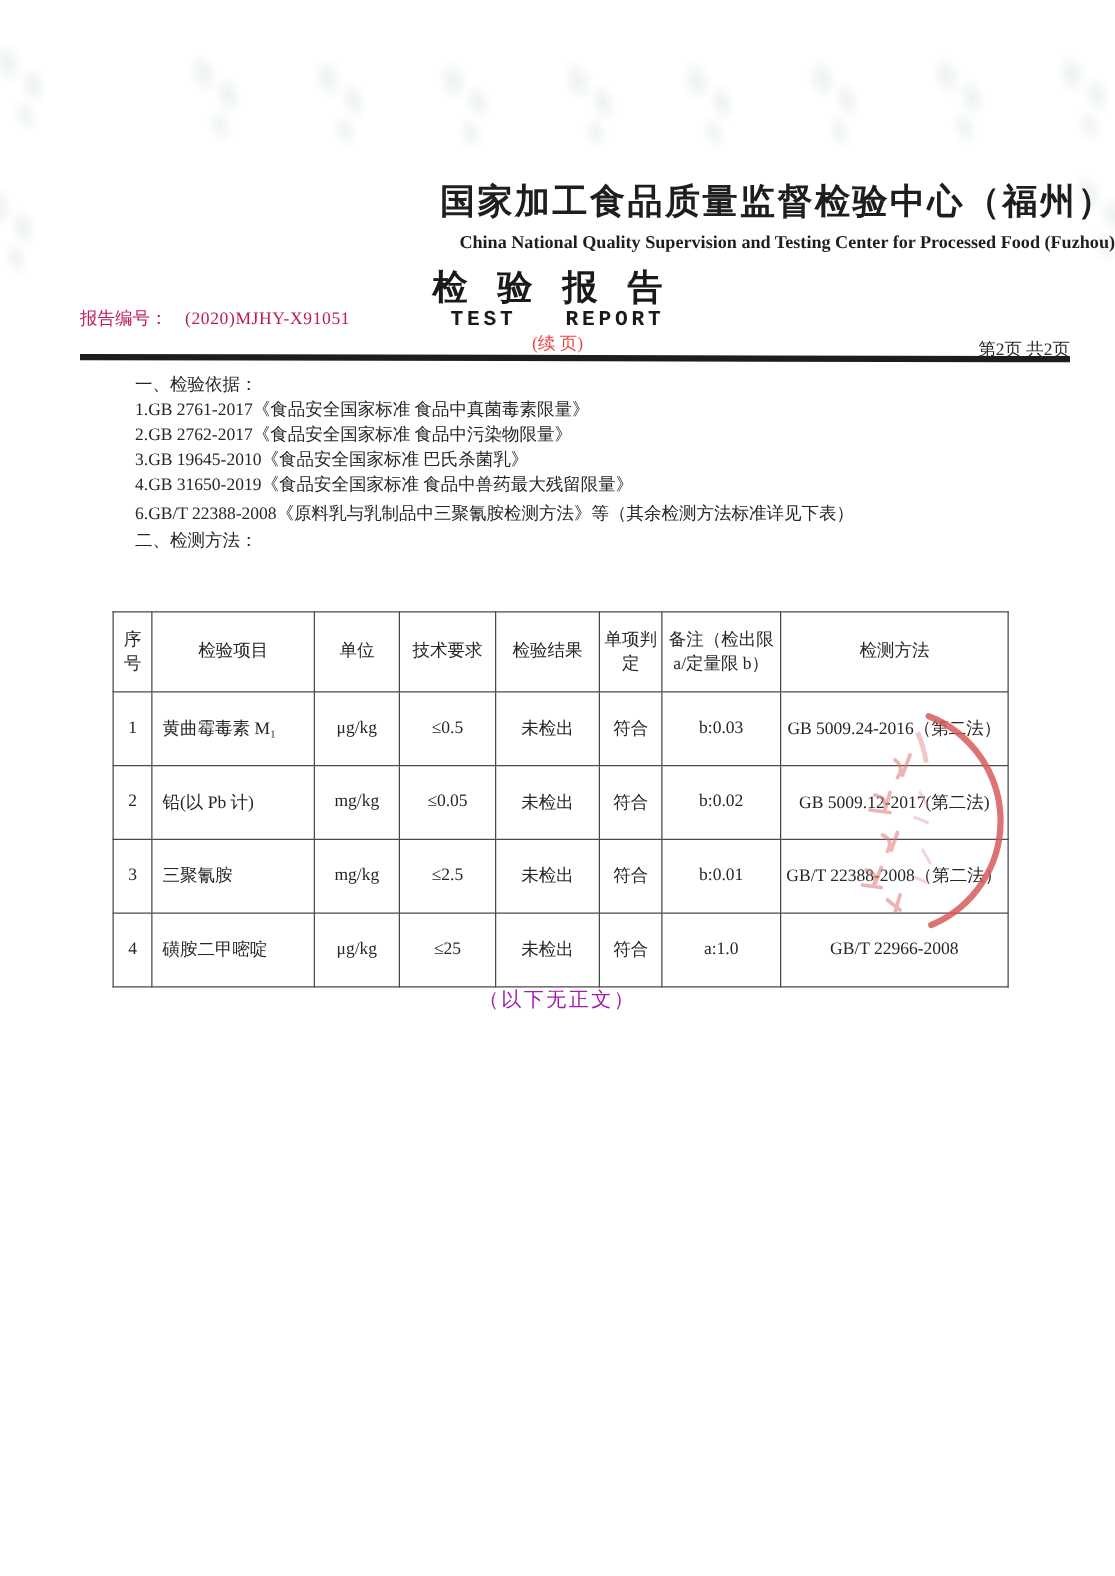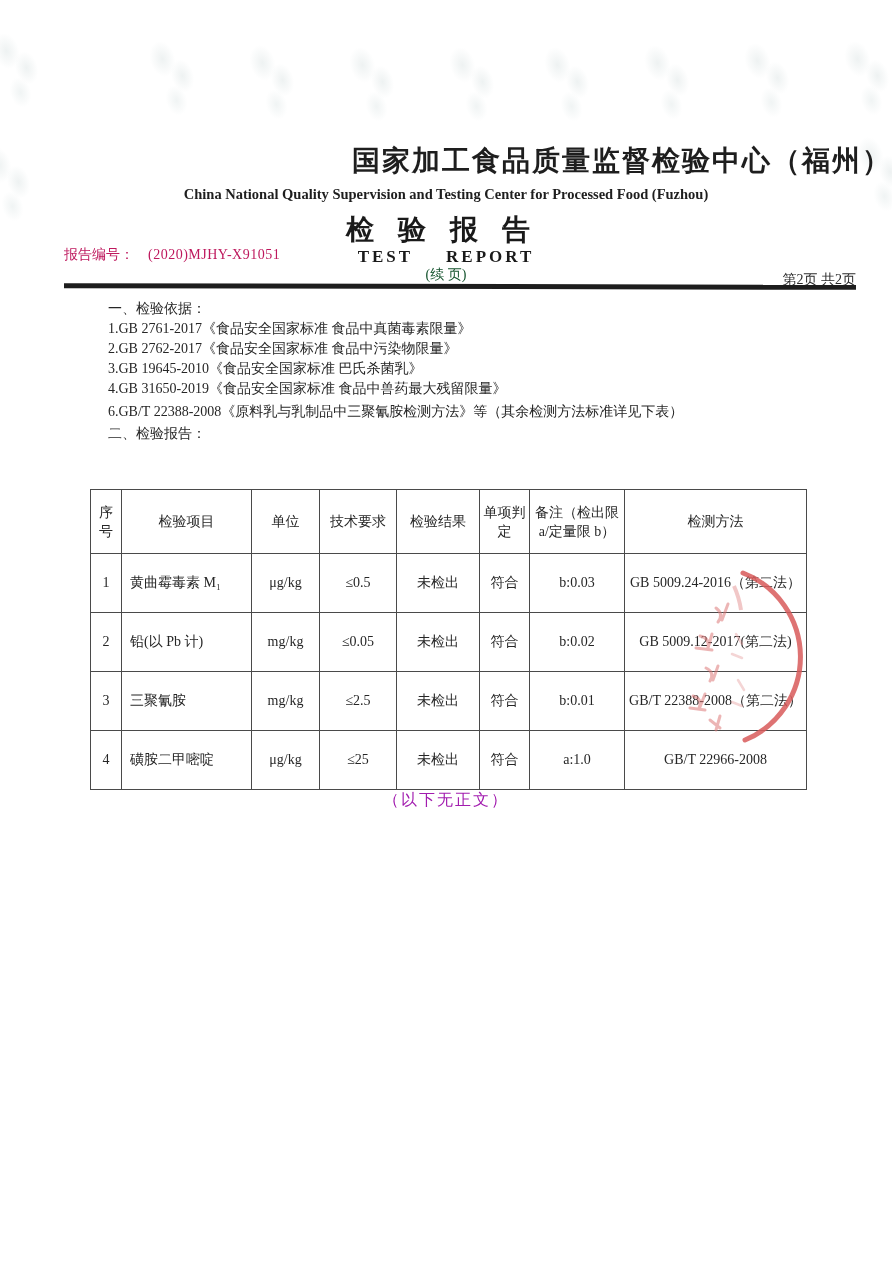--- a/index.html
+++ b/index.html
@@ -16,34 +16,34 @@
       radial-gradient(ellipse 18px 26px at 34% 26%, #eef2f2 0%, rgba(238,242,242,0) 70%),
       radial-gradient(ellipse 16px 24px at 62% 52%, #eef2f2 0%, rgba(238,242,242,0) 70%),
       radial-gradient(ellipse 15px 22px at 38% 78%, #f0f4f4 0%, rgba(240,244,244,0) 70%);
   }
   
   .org-cn {
     position:absolute; top:142px; left:0; width:100%; text-align:right;
     font-size:28px; font-weight:bold; letter-spacing:2px; color:#1e1e1e;
   }
   .org-en {
-    position:absolute; top:186px; left:0; width:100%; text-align:center;
+    position:absolute; top:186px; left:0; width:100%; text-align:right;
     font-size:14.5px; font-weight:bold; color:#1e1e1e;
   }
   .title-cn {
     position:absolute; top:211px; left:0; width:100%; text-align:center;
     font-size:28px; font-weight:bold; letter-spacing:24px; padding-left:8px; color:#1a1a1a;
   }
   .title-en {
     position:absolute; top:247px; left:0; width:100%; text-align:center;
-    font-size:17px; font-weight:bold; letter-spacing:3px; word-spacing:26px; color:#1a1a1a;
+    font-size:17px; font-weight:bold; letter-spacing:3px; word-spacing:26px; color:#1a1a1a;font-family:Liberation Mono, monospace;
   }
   .continuation {
     position:absolute; top:266px; left:0; width:100%; text-align:center;
-    font-size:14px; color:#14532d;
+    font-size:14px; color:#ef4444;
   }
   .report-no {
     position:absolute; top:246px; left:64px; font-size:14px; color:#be185d;
   }
   .report-no .value { margin-left:14px; letter-spacing:0.5px; }
   .page-indicator {
     position:absolute; top:271px; right:36px; font-size:14px; color:#2b2b2b;
   }
   .rule {
     position:absolute; top:284px; left:64px; width:792px; height:5px;
@@ -107,21 +107,21 @@
   <div class="page-indicator">第2页  共2页</div>
   <div class="rule"></div>
 
   <div class="bodytext">
     <div class="line">一、检验依据：</div>
     <div class="line">1.GB 2761-2017《食品安全国家标准 食品中真菌毒素限量》</div>
     <div class="line">2.GB 2762-2017《食品安全国家标准 食品中污染物限量》</div>
     <div class="line">3.GB 19645-2010《食品安全国家标准 巴氏杀菌乳》</div>
     <div class="line">4.GB 31650-2019《食品安全国家标准 食品中兽药最大残留限量》</div>
     <div class="line item6">6.GB/T 22388-2008《原料乳与乳制品中三聚氰胺检测方法》等（其余检测方法标准详见下表）</div>
-    <div class="line results-heading">二、检验报告：</div>
+    <div class="line results-heading">二、检测方法：</div>
   </div>
 
   <table class="results-table">
     <colgroup>
       <col style="width:31px">
         <col style="width:130px">
         <col style="width:68px">
         <col style="width:77px">
       <col style="width:83px">
         <col style="width:50px">

